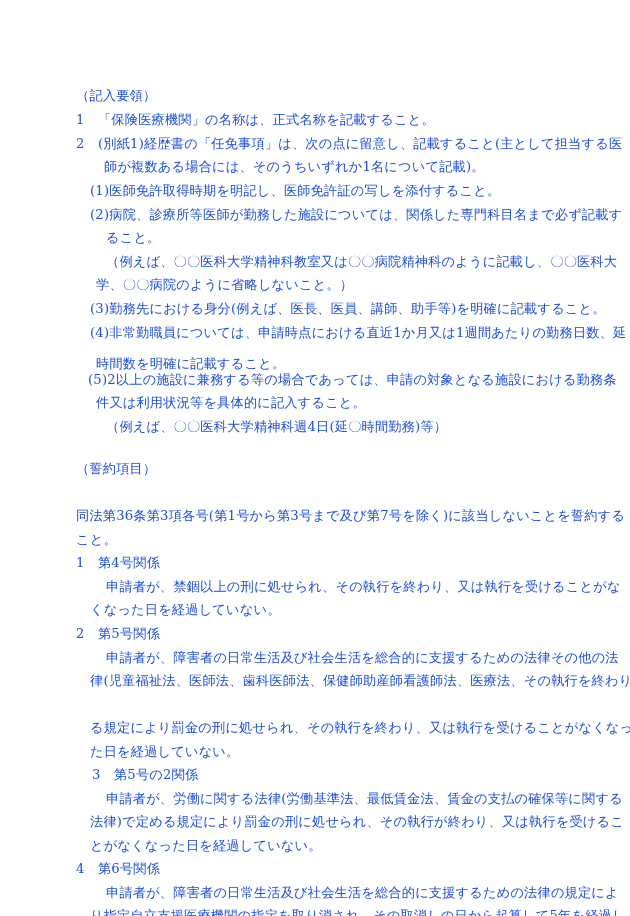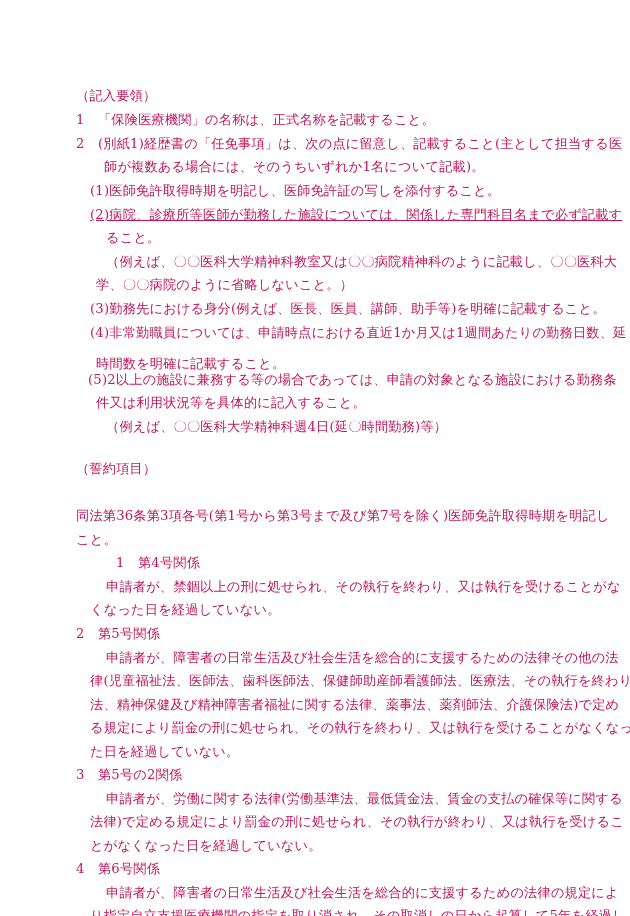--- a/index.html
+++ b/index.html
@@ -1,59 +1,58 @@
 <!DOCTYPE html>
 <html><head>
 <meta charset="utf-8">
 <style>
   html, body { margin: 0; padding: 0; background: #ffffff; }
   body { width: 630px; height: 916px; position: relative; overflow: hidden; }
   .page {
     position: absolute; left: 0; top: 0; width: 630px; height: 704px;
     font-family: "DejaVu Serif", "Liberation Serif", serif;
-    color: #be185d; font-size: 13.2px;
+    color: #1d4ed8; font-size: 13.2px;
   }
   .ln { position: absolute; white-space: nowrap; line-height: 16px; letter-spacing: 0.2px; }
 </style>
 </head>
 <body>
 
 <div class="page">
   <div class="ln" style="left:76px;top:88px;">（記入要領）</div>
   <div class="ln" style="left:76px;top:112px;">1　「保険医療機関」の名称は、正式名称を記載すること。</div>
   <div class="ln" style="left:76px;top:136px;">2　(別紙1)経歴書の「任免事項」は、次の点に留意し、記載すること(主として担当する医</div>
   <div class="ln" style="left:92px;top:159px;padding-left:12px;">師が複数ある場合には、そのうちいずれか1名について記載)。</div>
   <div class="ln" style="left:90px;top:183px;">(1)医師免許取得時期を明記し、医師免許証の写しを添付すること。</div>
-  <div class="ln" style="left:90px;top:207px;text-decoration:underline;">(2)病院、診療所等医師が勤務した施設については、関係した専門科目名まで必ず記載す</div>
+  <div class="ln" style="left:90px;top:207px;">(2)病院、診療所等医師が勤務した施設については、関係した専門科目名まで必ず記載す</div>
   <div class="ln" style="left:106px;top:230px;">ること。</div>
   <div class="ln" style="left:106px;top:254px;">（例えば、〇〇医科大学精神科教室又は〇〇病院精神科のように記載し、〇〇医科大</div>
   <div class="ln" style="left:96px;top:277px;">学、〇〇病院のように省略しないこと。）</div>
   <div class="ln" style="left:90px;top:301px;">(3)勤務先における身分(例えば、医長、医員、講師、助手等)を明確に記載すること。</div>
   <div class="ln" style="left:90px;top:325px;">(4)非常勤職員については、申請時点における直近1か月又は1週間あたりの勤務日数、延</div>
   <div class="ln" style="left:96px;top:356px;">時間数を明確に記載すること。</div>
   <div class="ln" style="left:88px;top:372px;">(5)2以上の施設に兼務する等の場合であっては、申請の対象となる施設における勤務条</div>
   <div class="ln" style="left:96px;top:395px;">件又は利用状況等を具体的に記入すること。</div>
   <div class="ln" style="left:106px;top:419px;">（例えば、〇〇医科大学精神科週4日(延〇時間勤務)等）</div>
 
   <div class="ln" style="left:76px;top:461px;">（誓約項目）</div>
-  <div class="ln" style="left:76px;top:508px;">同法第36条第3項各号(第1号から第3号まで及び第7号を除く)医師免許取得時期を明記し</div>
+  <div class="ln" style="left:76px;top:508px;">同法第36条第3項各号(第1号から第3号まで及び第7号を除く)に該当しないことを誓約する</div>
   <div class="ln" style="left:76px;top:532px;">こと。</div>
 
-  <div class="ln" style="left:76px;top:555px;margin-left:40px;">1　第4号関係</div>
+  <div class="ln" style="left:76px;top:555px;">1　第4号関係</div>
   <div class="ln" style="left:106px;top:579px;">申請者が、禁錮以上の刑に処せられ、その執行を終わり、又は執行を受けることがな</div>
   <div class="ln" style="left:90px;top:602px;">くなった日を経過していない。</div>
 
   <div class="ln" style="left:76px;top:626px;">2　第5号関係</div>
   <div class="ln" style="left:106px;top:650px;">申請者が、障害者の日常生活及び社会生活を総合的に支援するための法律その他の法</div>
   <div class="ln" style="left:90px;top:673px;">律(児童福祉法、医師法、歯科医師法、保健師助産師看護師法、医療法、その執行を終わり</div>
-  <div class="ln" style="left:90px;top:697px;">法、精神保健及び精神障害者福祉に関する法律、薬事法、薬剤師法、介護保険法)で定め</div>
   <div class="ln" style="left:90px;top:720px;">る規定により罰金の刑に処せられ、その執行を終わり、又は執行を受けることがなくなっ</div>
   <div class="ln" style="left:90px;top:744px;">た日を経過していない。</div>
 
-  <div class="ln" style="left:76px;top:767px;">3　第5号の2関係</div>
+  <div class="ln" style="left:92px;top:767px;">3　第5号の2関係</div>
   <div class="ln" style="left:90px;top:814px;">法律)で定める規定により罰金の刑に処せられ、その執行が終わり、又は執行を受けるこ</div>
   <div class="ln" style="left:106px;top:791px;">申請者が、労働に関する法律(労働基準法、最低賃金法、賃金の支払の確保等に関する</div>
   <div class="ln" style="left:90px;top:838px;">とがなくなった日を経過していない。</div>
 
   <div class="ln" style="left:76px;top:861px;">4　第6号関係</div>
   <div class="ln" style="left:106px;top:885px;">申請者が、障害者の日常生活及び社会生活を総合的に支援するための法律の規定によ</div>
   <div class="ln" style="left:90px;top:908px;">り指定自立支援医療機関の指定を取り消され、その取消しの日から起算して5年を経過し</div>
 
 </div>
 

